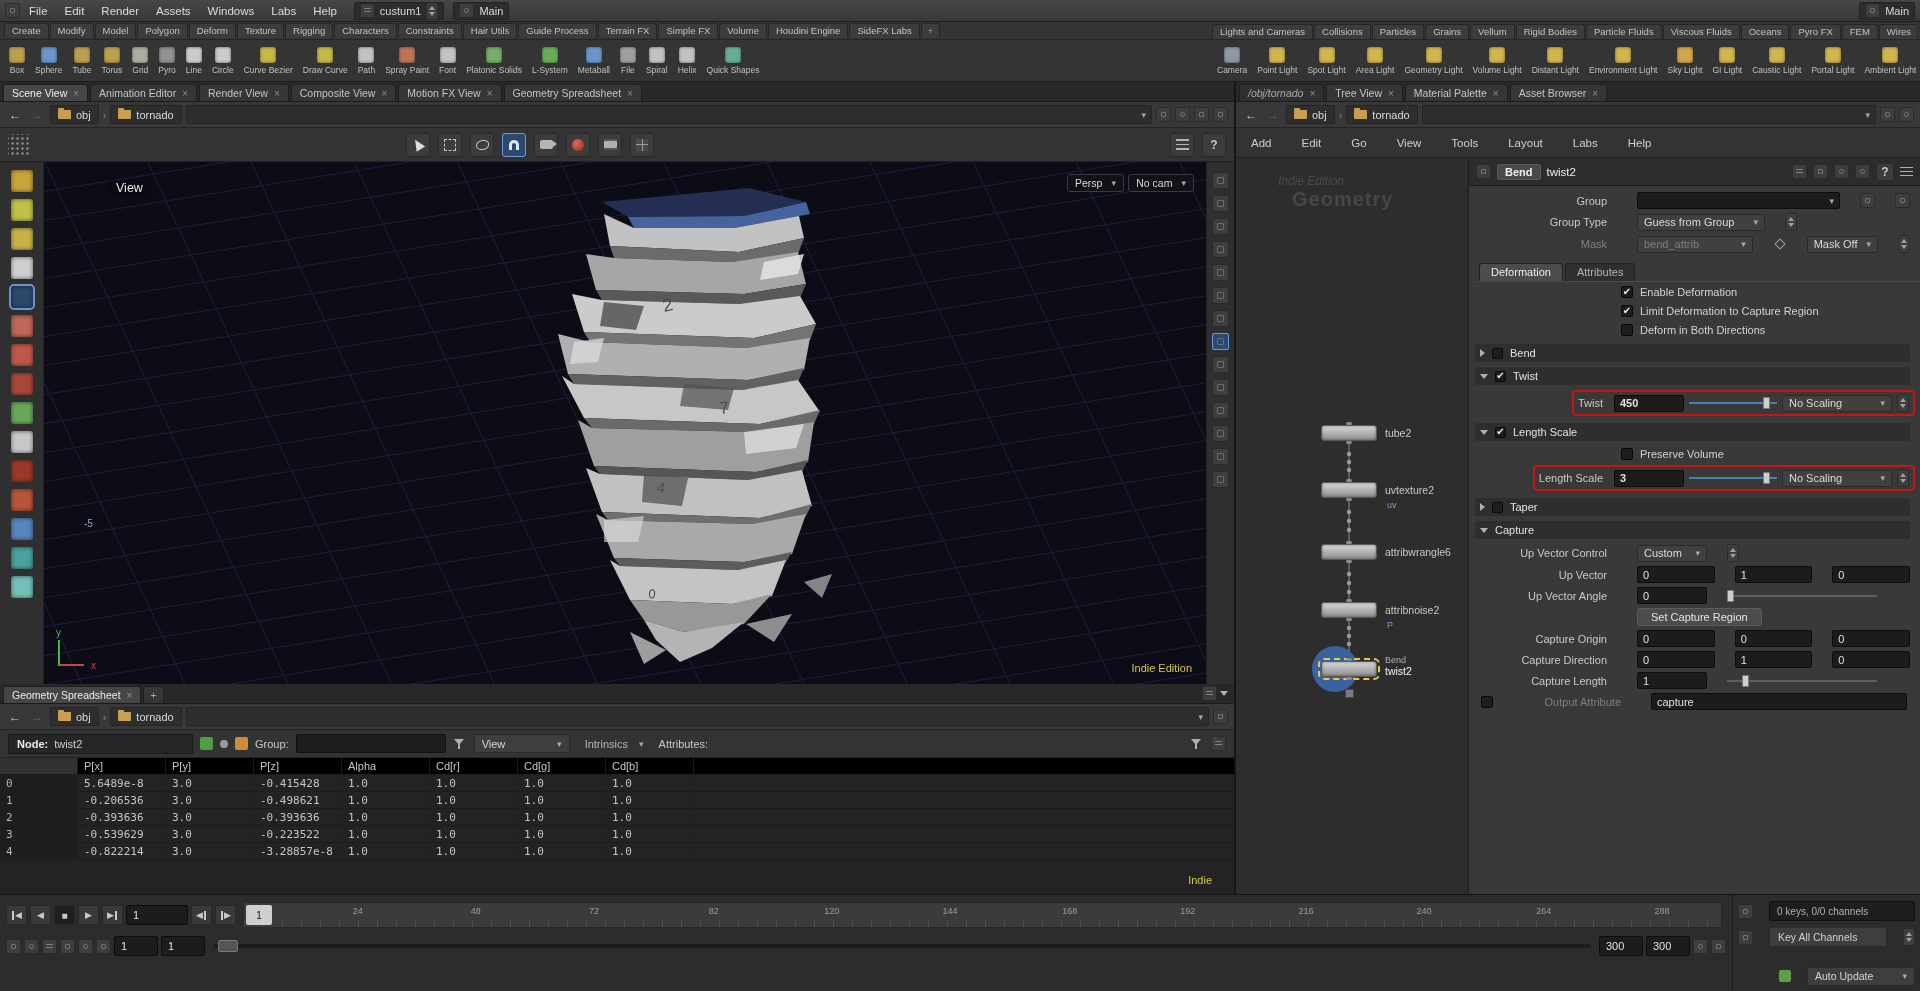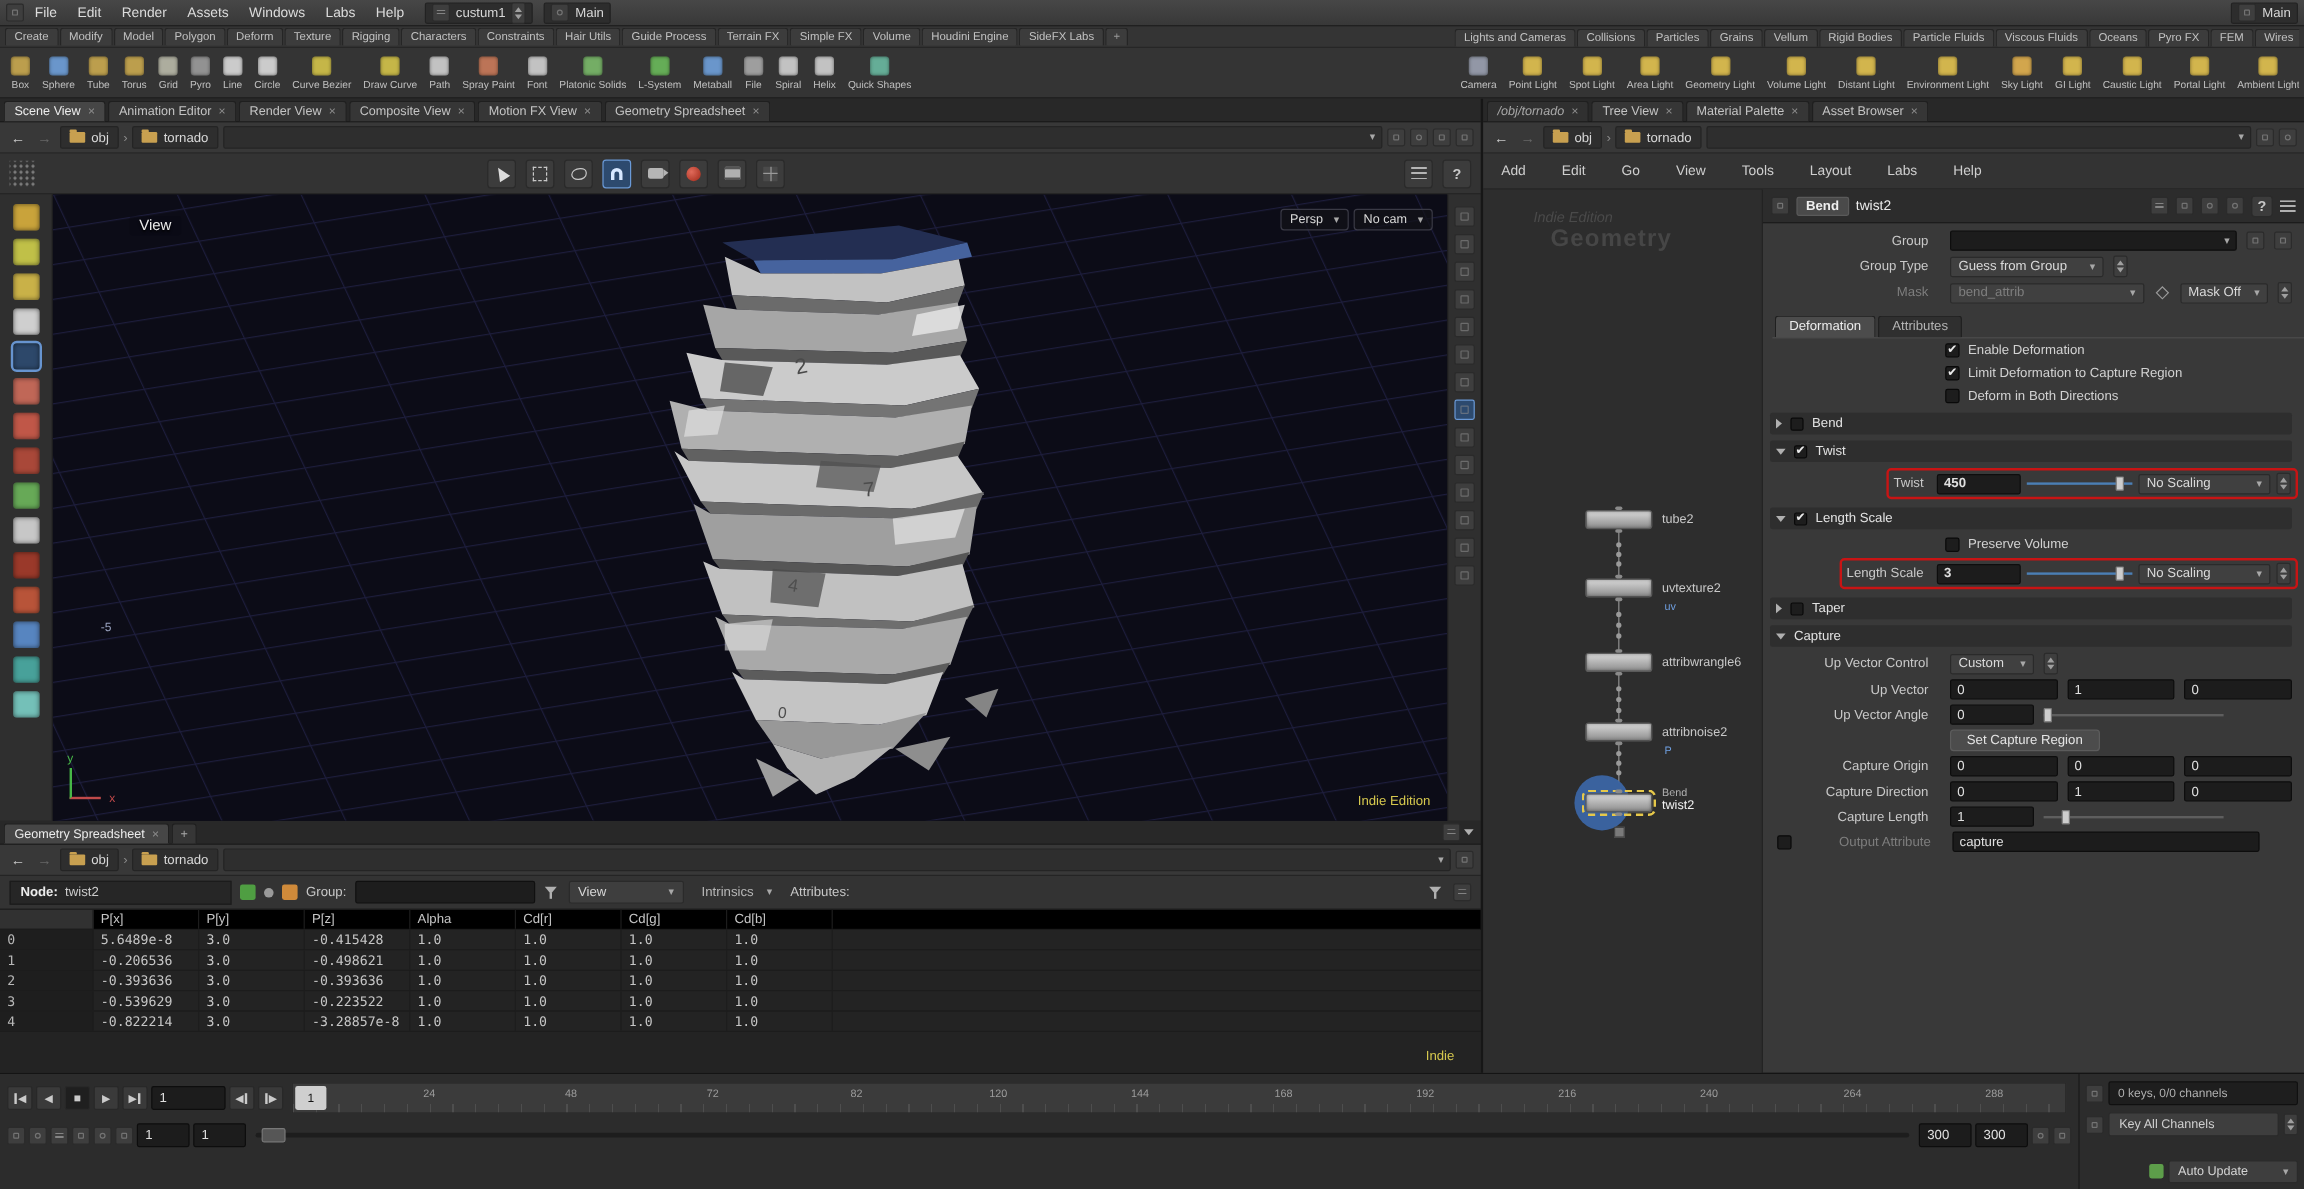--- a/index.html
+++ b/index.html
@@ -149,21 +149,21 @@
   .nname{display:block;color:#f2f2f2;font-size:10.5px}
   .nlabel2{position:absolute;left:64px;top:-6px;white-space:nowrap}
   .nbadge{position:absolute;left:24px;top:28px;width:9px;height:9px;background:#7a7a7a;border:1px solid #444}
 
   
   .param-pane{width:452px;background:#393939;border-left:1px solid #1e1e1e;display:flex;flex-direction:column;flex:none;overflow:hidden}
   .param-header{height:28px;background:#2c2c2c;border-bottom:1px solid #1c1c1c;display:flex;align-items:center;gap:6px;padding:0 7px;flex:none}
   .ptype{background:#4a4a4a;border:1px solid #5a5a5a;border-radius:2px;color:#f0f0f0;font-weight:bold;padding:1px 7px}
   .pname{color:#ececec;font-size:11.5px}
   .param-body{flex:1;overflow:hidden;padding-top:4px}
-  .prow{display:flex;align-items:center;padding:2px 10px 2px 0;min-height:21px;gap:8px}
+  .prow{display:flex;align-items:center;padding:2px 10px 2px 0;min-height:21px;gap:20px}
   .plbl{width:148px;flex:none;text-align:right;padding-right:10px;color:#c9c9c9;white-space:nowrap}
   .plbl.auto{width:auto;padding-right:6px}
   .plbl.dim,.dimtxt{color:#7e7e7e}
   .pfield{background:#1c1c1c;border:1px solid #0d0d0d;border-radius:2px;height:17px;display:flex;align-items:center;padding:0 5px;color:#e0e0e0;overflow:hidden;white-space:nowrap}
   .pfield.bold{font-weight:bold}
   .pdrop{background:#404040;border:1px solid #2a2a2a;border-radius:2px;height:17px;display:flex;align-items:center;padding:0 6px;color:#dadada;gap:4px;white-space:nowrap}
   .pdrop.dim{color:#7e7e7e}
   .w-grp{width:256px}.w-gt{width:128px}.w-mask{width:168px}.w-maskoff{width:76px}
   .w-val{width:70px}.w-ns{width:110px}.w-vec{width:92px}.w-custom{width:70px}
   .slider{position:relative;height:14px;width:88px;flex:none}
@@ -193,21 +193,21 @@
   .tfield{height:20px;background:#1c1c1c;border:1px solid #0d0d0d;border-radius:2px;color:#e0e0e0;padding:0 6px;display:flex;align-items:center;flex:none}
   .tfield.w1{width:62px}.tfield.w2{width:44px}
   .ruler{flex:1;height:26px;background:#3b3b3b;border:1px solid #292929;position:relative;margin:0 4px;overflow:hidden}
   .ruler::after{content:"";position:absolute;left:0;right:0;bottom:0;height:7px;background:repeating-linear-gradient(90deg,#4e4e4e 0 1px,transparent 1px 19px)}
   .tick{position:absolute;top:3px;left:calc(var(--pos)*1%);transform:translateX(-50%);color:#9c9c9c;font-size:9px}
   .playhead{position:absolute;left:2px;top:2px;bottom:2px;width:26px;background:#cfcfcf;color:#141414;display:flex;align-items:center;justify-content:center;font-size:10px;border-radius:2px;z-index:2}
   .range{flex:1;height:16px;position:relative;margin:0 5px}
   .range .groove{position:absolute;left:0;right:0;top:6px;height:4px;background:#1d1d1d;border-radius:2px}
   .range .rhandle{position:absolute;left:5px;top:2px;width:20px;height:12px;background:#565656;border:1px solid #787878;border-radius:2px}
   .tl-right{width:188px;border-left:1px solid #1a1a1a;display:flex;flex-direction:column;gap:4px;padding:5px 5px 4px}
-  .tl-rrow{display:flex;align-items:center;gap:4px;height:22px}
+  .tl-rrow{display:flex;align-items:center;gap:16px;height:22px}
   .keysbox{flex:1;height:20px;background:#1e1e1e;border:1px solid #101010;border-radius:2px;color:#b0b0b0;font-size:10px;display:flex;align-items:center;padding:0 7px;white-space:nowrap}
   .keybtn{flex:1;height:20px;background:#3e3e3e;border:1px solid #2a2a2a;border-radius:2px;color:#d0d0d0;font-size:10.5px;display:flex;align-items:center;padding:0 8px;white-space:nowrap}
   .au{margin-top:auto;justify-content:flex-end}
   .audrop{height:19px;background:#3e3e3e;border:1px solid #2a2a2a;border-radius:2px;color:#d4d4d4;font-size:10.5px;display:flex;align-items:center;gap:5px;padding:0 7px;width:108px}
   .gsq{width:12px;height:12px;background:#5d9e4a;border-radius:2px}
 </style>
 </head>
 <body>
 
 <div id="app">

